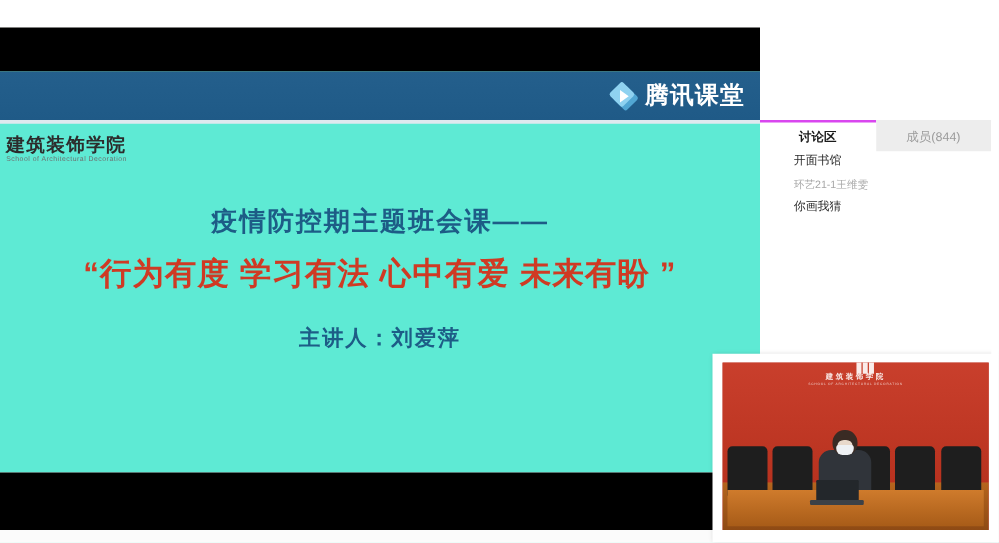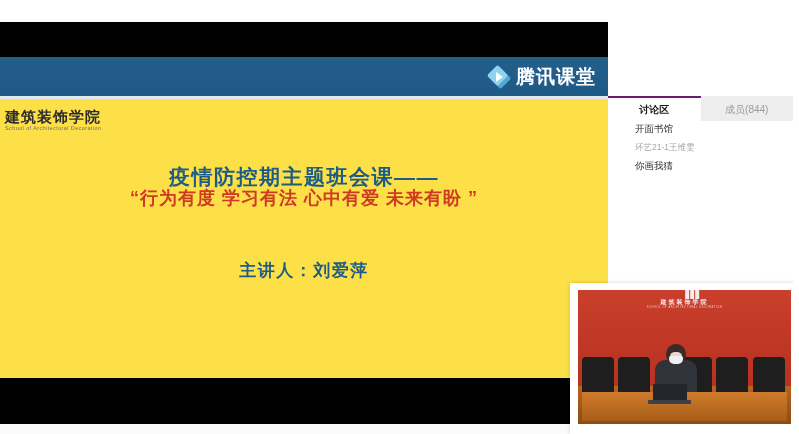--- a/index.html
+++ b/index.html
@@ -59,21 +59,21 @@
     width: 608px; height: 10px;
     background: #fbfbfb;
     z-index: 4;
   }
 
   
   .slide-stage {
     position: absolute;
     left: 0; top: 57px;
     width: 608px; height: 321px;
-    background: #fde047;
+    background: #5eead4;
     z-index: 3;
     overflow: hidden;
   }
 
   
   .slide-header {
     position: absolute;
     left: 0; top: 0;
     width: 608px; height: 39px;
     background: #22608f;
@@ -160,23 +160,23 @@
     left: 0; right: 0; top: 106px;
     text-align: center;
     font-size: 21px;
     font-weight: bold;
     color: #1d5c86;
     letter-spacing: 1.5px;
     white-space: nowrap;
   }
   .slide-line2 {
     position: absolute;
-    left: 0; right: 0; top: 129px;
+    left: 0; right: 0; top: 145px;
     text-align: center;
-    font-size: 18px;
+    font-size: 25px;
     font-weight: bold;
     color: #cf3a24;
     letter-spacing: 1px;
     white-space: nowrap;
   }
   .slide-line3 {
     position: absolute;
     left: 0; right: 0; top: 202px;
     text-align: center;
     font-size: 17px;
@@ -206,21 +206,21 @@
     display: flex;
     align-items: center;
     justify-content: center;
     font-size: 10px;
     font-weight: bold;
     box-sizing: border-box;
   }
   .tab.active {
     background: #ffffff;
     color: #1a1a1a;
-    border-top: 2px solid #701a75;
+    border-top: 2px solid #d946ef;
   }
   .tab.inactive {
     background: #ededed;
     color: #9b9b9b;
     border-top: 2px solid #ededed;
     font-weight: normal;
   }
 
   .chat-list {
     position: absolute;

